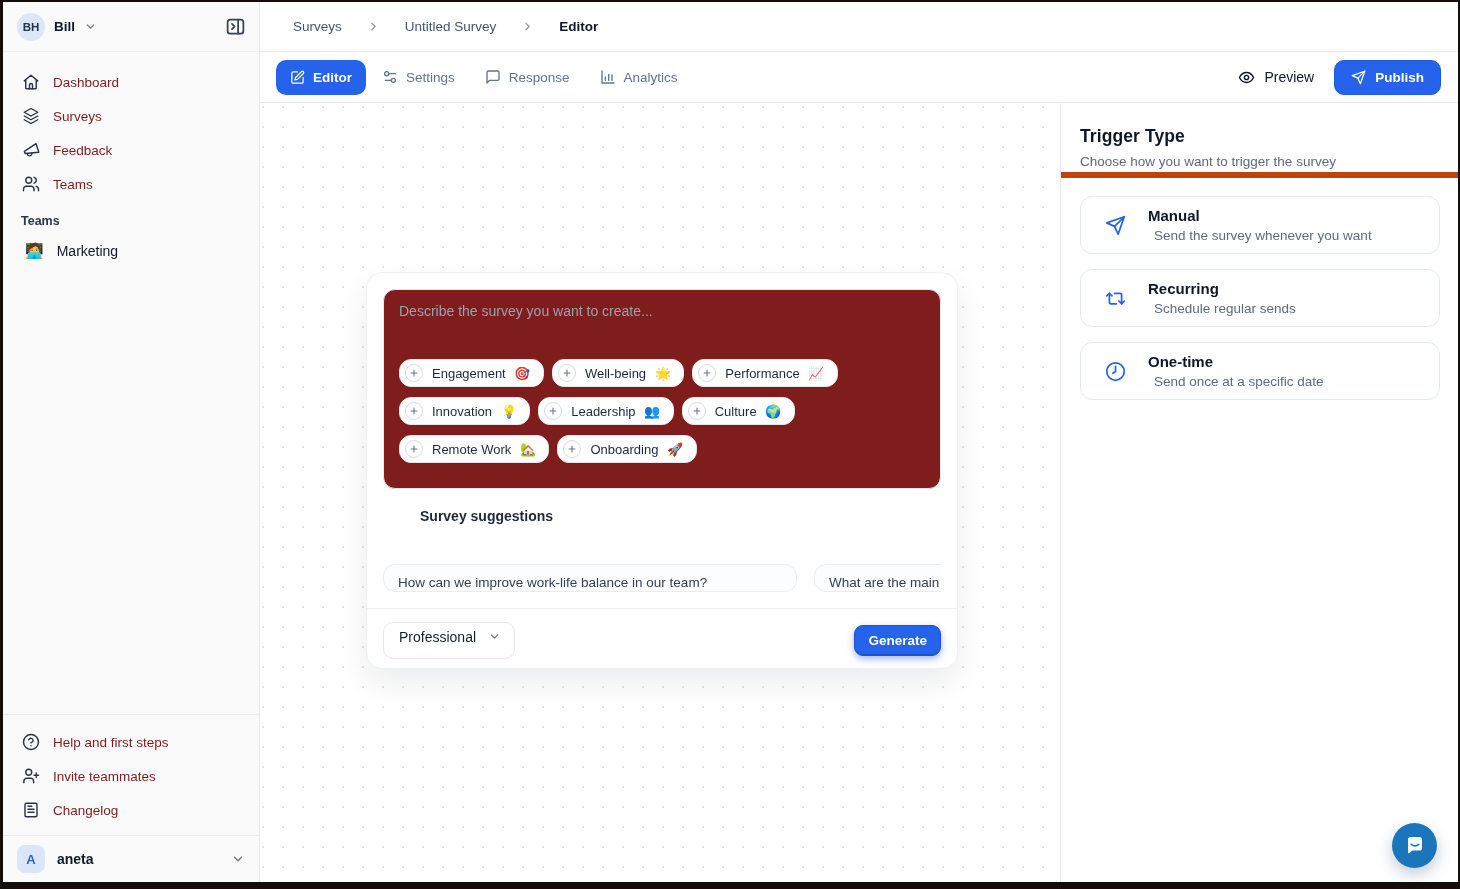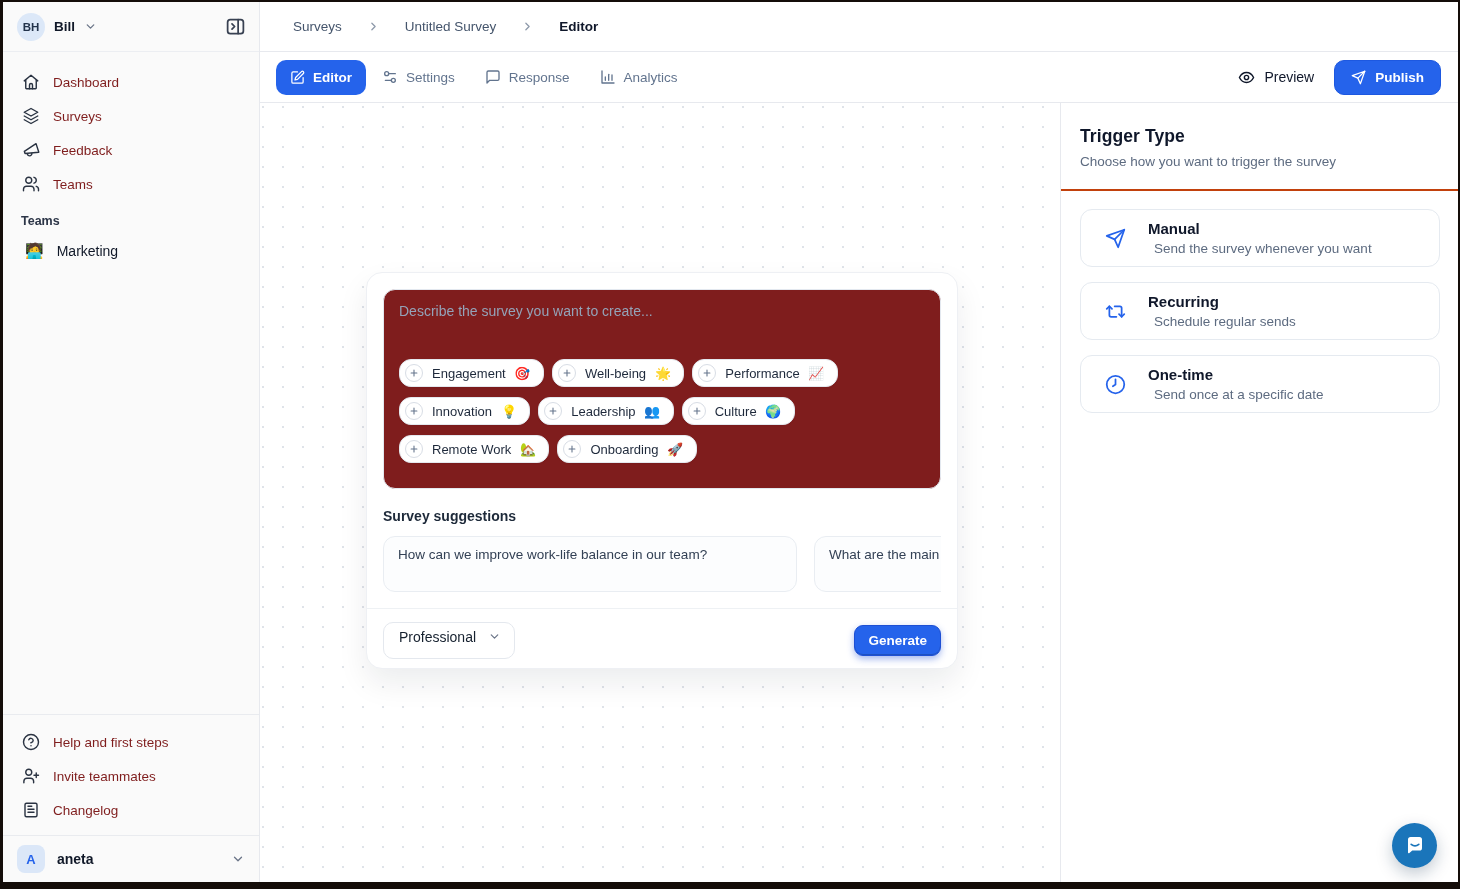--- a/index.html
+++ b/index.html
@@ -44,31 +44,31 @@
   
   .canvas { position:absolute; left:257px; top:101px; width:800px; bottom:0; background:#ffffff;
             background-image:radial-gradient(#dfe3e9 1.2px, transparent 1.35px); background-size:20px 20px; background-position:13px 14px; }
   .gen-card { position:absolute; left:106px; top:169px; width:592px; height:397px; background:#fff; border:1px solid #eef0f4; border-radius:16px; box-shadow:0 14px 30px rgba(15,23,42,.08); padding:16px; }
   .desc-box { height:200px; border:1px solid #e3e8ef; border-radius:12px; background:#7f1d1d; padding:13px 15px 25px; display:flex; flex-direction:column; cursor:text; }
   .placeholder { color:#94a3b8; font-size:14px; }
   .chips { margin-top:auto; display:flex; flex-wrap:wrap; gap:10px 8px; }
   .chip { display:flex; align-items:center; gap:9px; height:28px; padding:0 12px 0 5px; border:1px solid #e4e8ee; border-radius:12px; background:#fff; font-size:13px; color:#1e293b; box-shadow:0 1px 2px rgba(15,23,42,.05); cursor:pointer; white-space:nowrap; }
   .chip-plus { width:18px; height:18px; border:1px solid #d8dde5; border-radius:50%; display:flex; align-items:center; justify-content:center; color:#64748b; flex:0 0 auto; }
   .chip-emoji { font-size:13px; }
-  .sugg-label { margin-top:19px; font-size:14px; font-weight:600; color:#1d2939; }
+  .sugg-label { margin-top:19px; font-size:14px; font-weight:600; color:#1d2939;margin-left:37px; }
   .sugg-row { margin-top:12px; display:flex; gap:17px; height:56px; overflow:hidden; }
-  .sugg-card { flex:0 0 414px; border:1px solid #e9edf2; border-radius:12px; background:#fcfdfe; padding:10px 14px; font-size:13.5px; color:#334155; cursor:pointer; white-space:nowrap; overflow:hidden; }
+  .sugg-card { flex:0 0 414px; border:1px solid #e9edf2; border-radius:12px; background:#fcfdfe; padding:10px 14px; font-size:13.5px; color:#334155; cursor:pointer; white-space:nowrap; overflow:hidden;margin-top:28px; }
   .gen-divider { margin:16px -16px 0; border-top:1px solid #eef1f4; }
   .gen-bottom { margin-top:13px; display:flex; align-items:center; justify-content:space-between; }
   .tone-select { display:flex; align-items:center; gap:12px; height:37px; padding:0 13px 8px 15px; border:1px solid #e4e8ee; border-radius:10px; background:#fff; font-size:14px; font-weight:500; color:#16212f; cursor:pointer; font-family:inherit; }
   .generate-btn { height:31px; padding:0 13px; background:#2563eb; border:1px solid #1e50d4; border-radius:9px; color:#fff; font-size:13.5px; font-weight:600; cursor:pointer; box-shadow:0 3px 7px rgba(29,78,216,.40), inset 0 -1px 0 rgba(0,0,0,.18); font-family:inherit; }
 
   
   .panel { position:absolute; left:1057px; right:0; top:101px; bottom:0; background:#fff; border-left:1px solid #e7e9ee; }
-  .panel-head { padding:23px 20px 20px 19px; border-bottom:2px solid #c2410c; }
+  .panel-head { padding:23px 20px 3px 19px; border-bottom:6px solid #c2410c; }
   .panel-title { font-size:17.5px; font-weight:700; color:#0f172a; letter-spacing:.1px; }
   .panel-sub { margin-top:7px; font-size:13.5px; color:#5d6b80; }
   .opt-card { margin:15px 18px 0 19px; border:1px solid #e5eaf0; border-radius:12px; background:#fff; height:58px; display:flex; align-items:center; padding:0 10px 0 24px; gap:22px; cursor:pointer; }
   .opt-card.first { margin-top:18px; }
   .opt-icon { display:flex; color:#2563eb; flex:0 0 auto; }
   .opt-title { font-size:15px; font-weight:600; color:#0f172a; }
   .opt-desc { margin-top:4px; font-size:13.5px; color:#5d6b80;margin-left:6px; }
 
   
   .fab { position:absolute; right:21px; bottom:14px; width:45px; height:45px; border-radius:50%; background:#1a75ba; border:none; display:flex; align-items:center; justify-content:center; cursor:pointer; box-shadow:0 6px 16px rgba(13,43,74,.25); }

